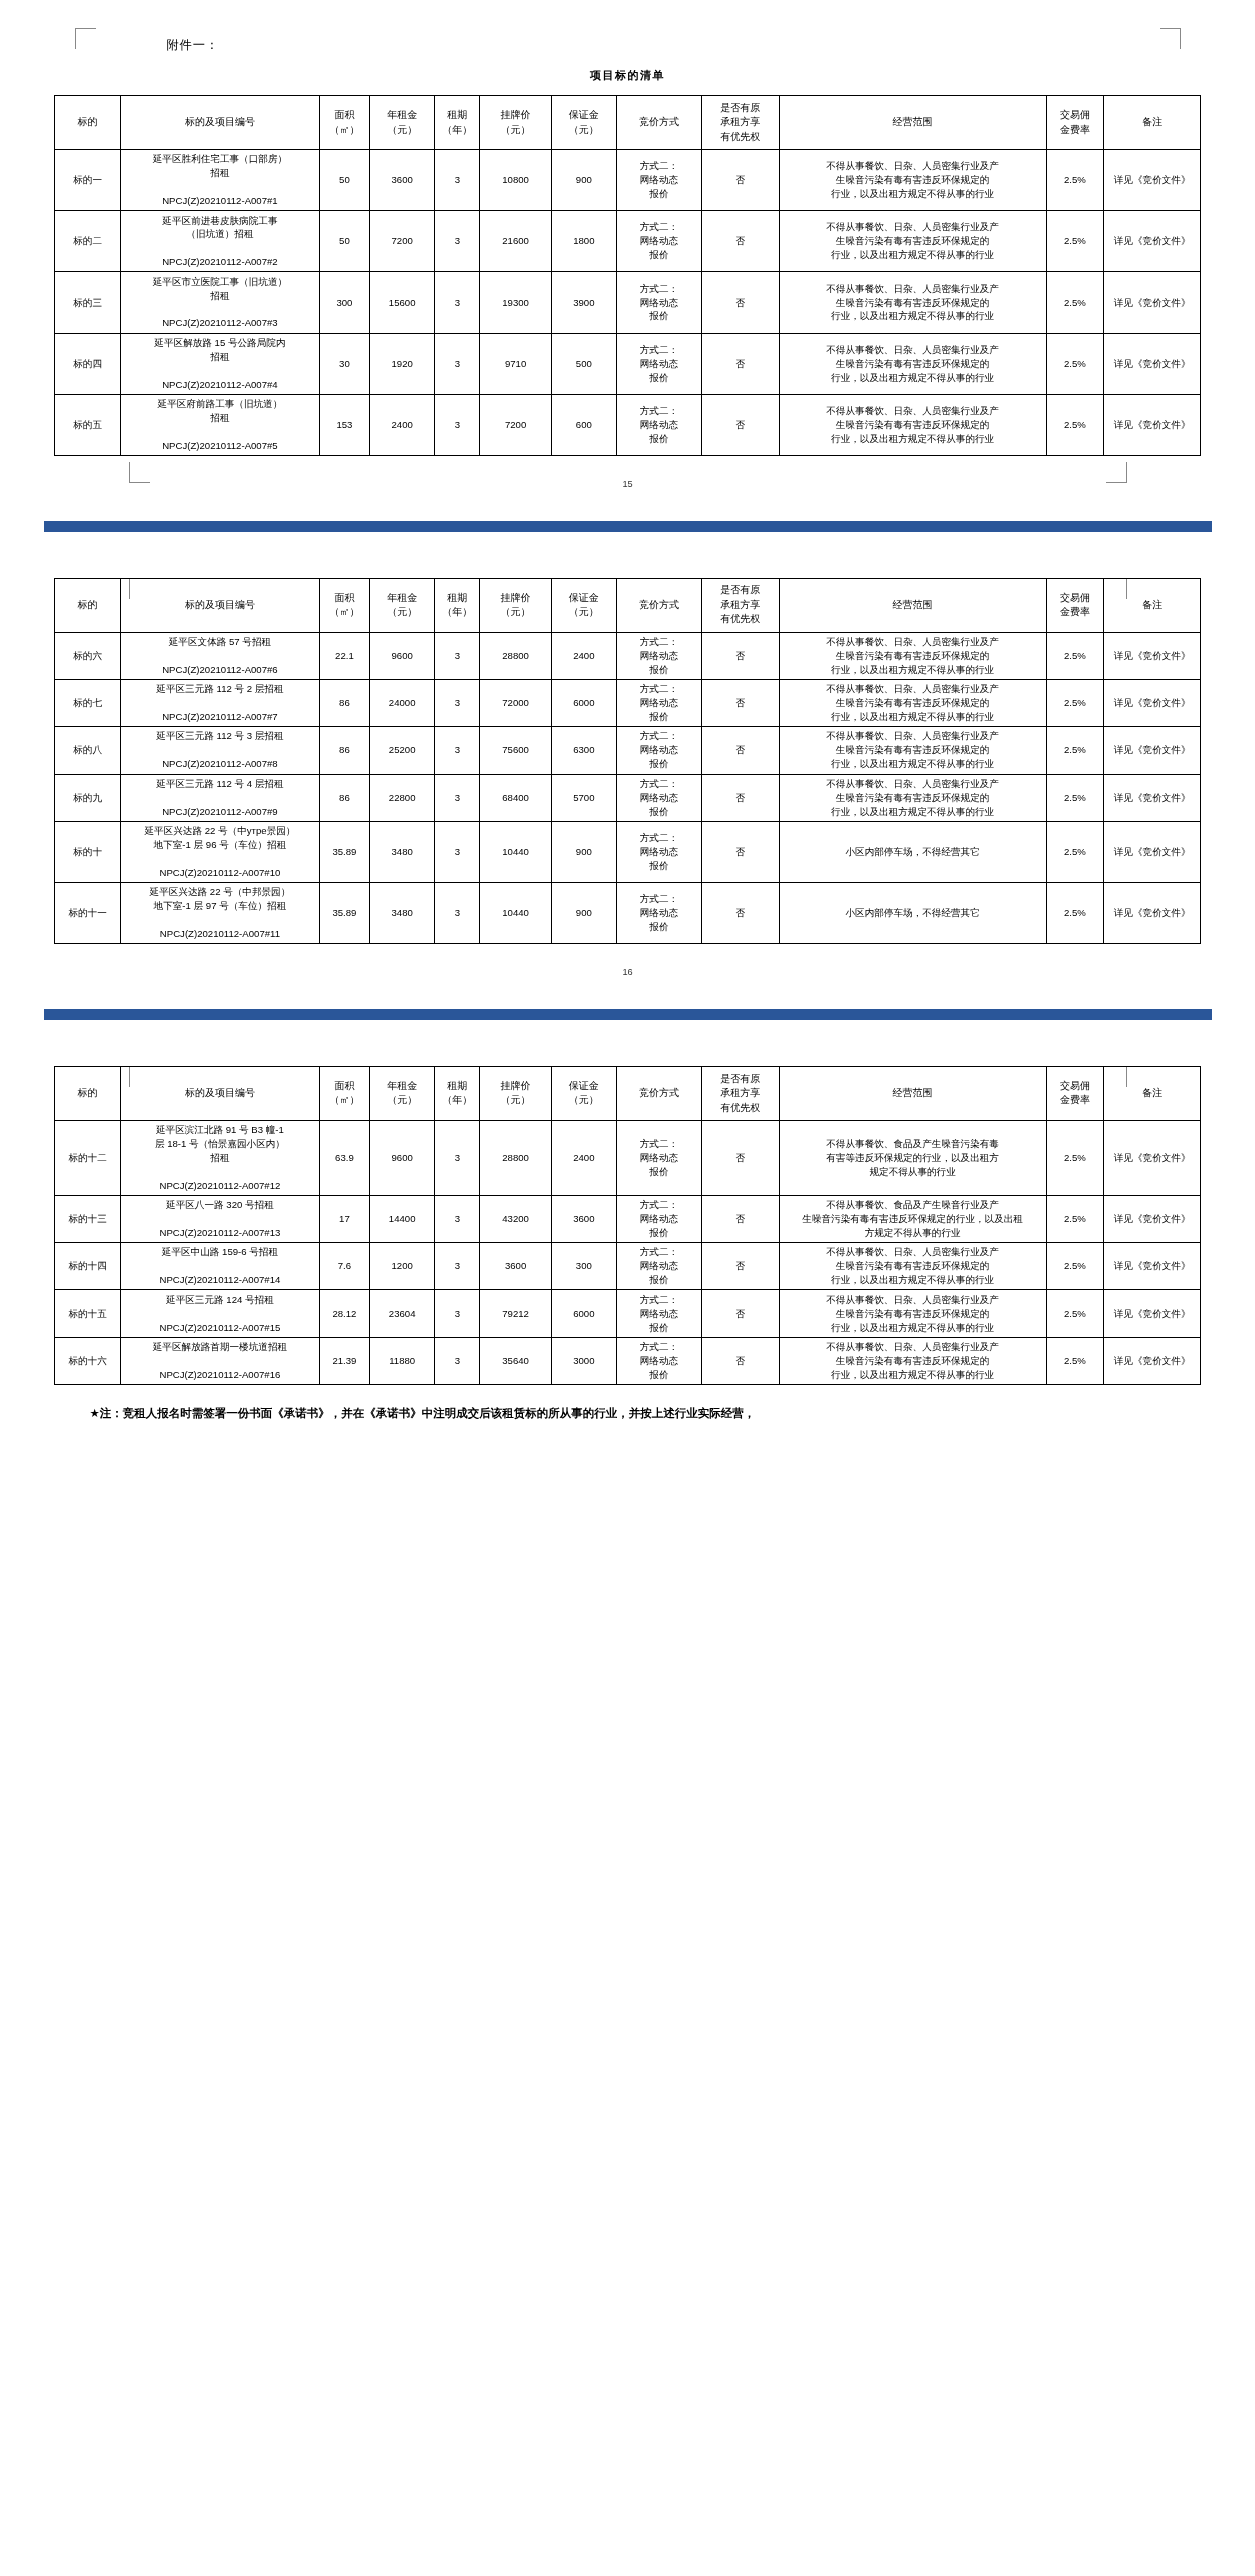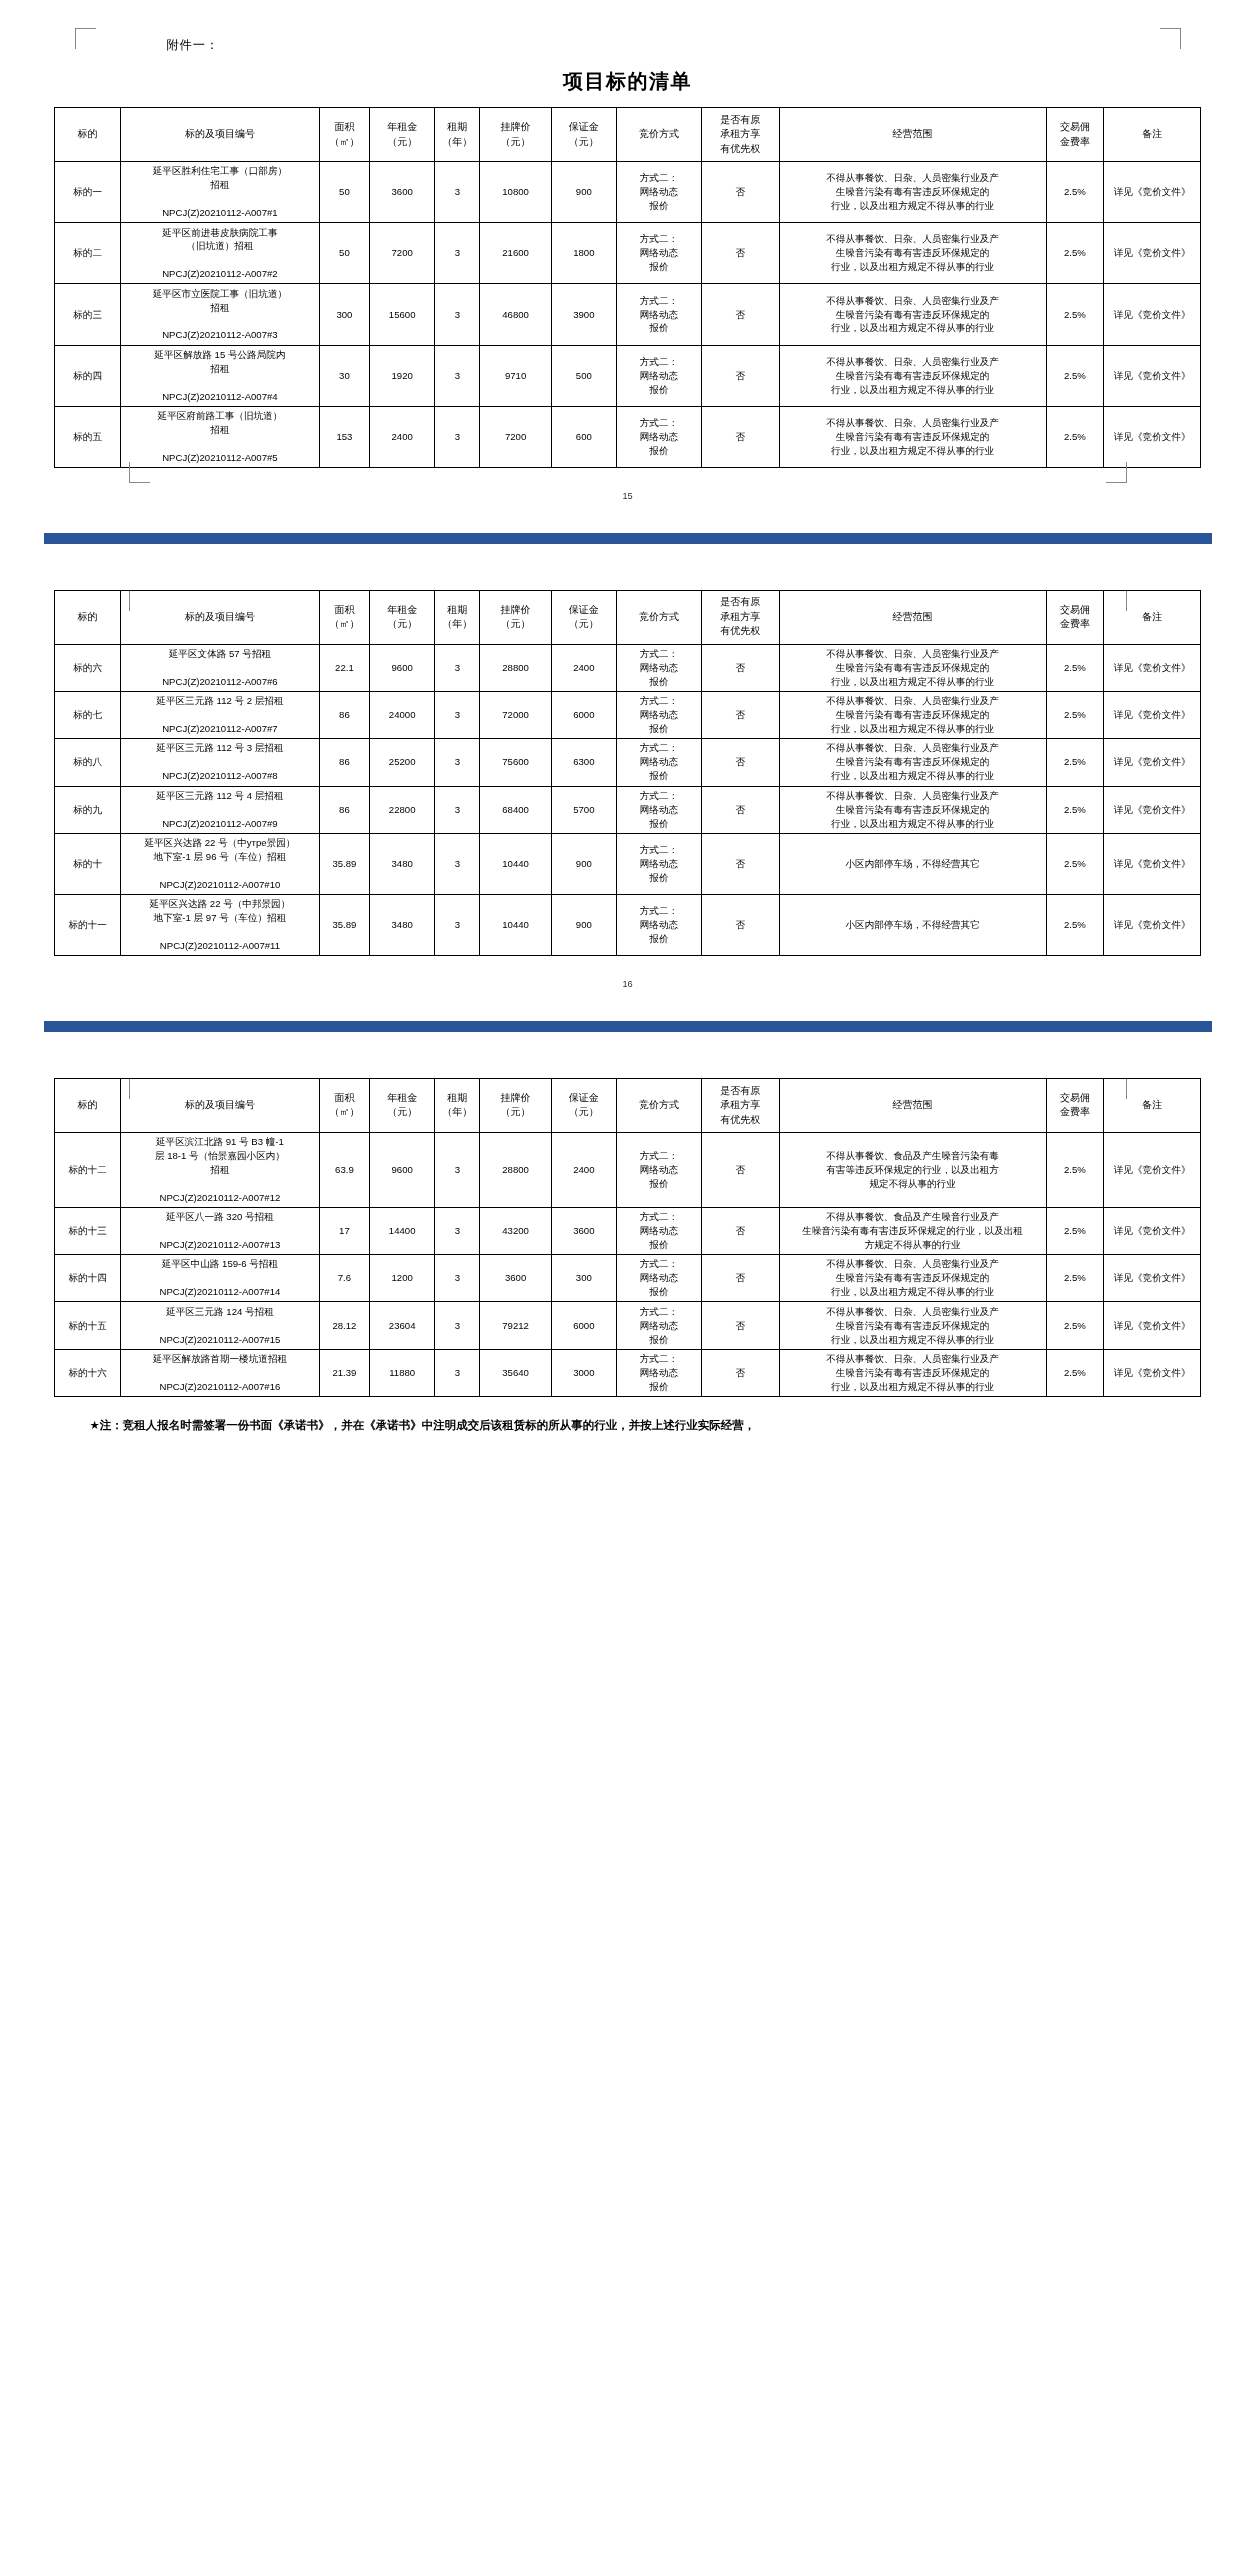--- a/index.html
+++ b/index.html
@@ -2,21 +2,21 @@
 <html style="font-size:12.3px"><head>
 <meta charset="utf-8">
 <style>
   html,body{margin:0;padding:0;background:#fff;}
   body{font-family:"Liberation Sans","DejaVu Sans",sans-serif;color:#000;}
   .page-wrap{width:1168px;margin:0 auto;position:relative;}
   .page{position:relative;background:#fff;}
   .sep{height:10.8px;background:#2a5699;margin:0;}
   .sep-gap{height:32px;background:#fff;}
   .attach{font-size:12.3px;margin:0 0 0 123px;padding-top:37px;letter-spacing:0.8px;}
-  .doc-title{text-align:center;font-size:20px;font-weight:bold;margin:14px 0 12.3px 0;letter-spacing:1.5px;}
+  .doc-title{text-align:center;font-size:11px;font-weight:bold;margin:14px 0 12.3px 0;letter-spacing:1.5px;}
   table.listing{border-collapse:collapse;margin:0 auto;width:1147px;table-layout:fixed;}
   table.listing td,table.listing th{border:0.8px solid #000;font-size:9.6px;text-align:center;vertical-align:middle;padding:2.3px 1.5px;line-height:1.45;}
   table.listing thead td{font-size:10px;padding:4.6px 1.5px;}
   td.itemname{font-size:10px;}
   td.desc{font-size:9.2px;line-height:1.5;text-align:center;padding:3.8px 4.6px;}
   td.scope{font-size:8.9px;line-height:1.6;text-align:left;padding:3.8px 6.2px;}
   td.mode{font-size:9.2px;line-height:1.5;}
   .pg-num{text-align:center;font-size:9.2px;color:#333;margin-top:23px;}
   .crop{position:absolute;width:20px;height:20px;}
   .crop.tl{border-left:0.8px solid #888;border-top:0.8px solid #888;}
@@ -99,21 +99,21 @@
               <td class="scope">不得从事餐饮、日杂、人员密集行业及产<br>生噪音污染有毒有害违反环保规定的<br>行业，以及出租方规定不得从事的行业</td>
               <td>2.5%</td>
               <td>详见《竞价文件》</td>
             </tr>
             <tr>
               <td class="itemname">标的三</td>
               <td class="desc">延平区市立医院工事（旧坑道）<br>招租<br><br>NPCJ(Z)20210112-A007#3</td>
               <td>300</td>
               <td>15600</td>
               <td>3</td>
-              <td>46800</td>
+              <td>19300</td>
               <td>3900</td>
               <td class="mode">方式二：<br>网络动态<br>报价</td>
               <td>否</td>
               <td class="scope">不得从事餐饮、日杂、人员密集行业及产<br>生噪音污染有毒有害违反环保规定的<br>行业，以及出租方规定不得从事的行业</td>
               <td>2.5%</td>
               <td>详见《竞价文件》</td>
             </tr>
             <tr>
               <td class="itemname">标的四</td>
               <td class="desc">延平区解放路 15 号公路局院内<br>招租<br><br>NPCJ(Z)20210112-A007#4</td>

